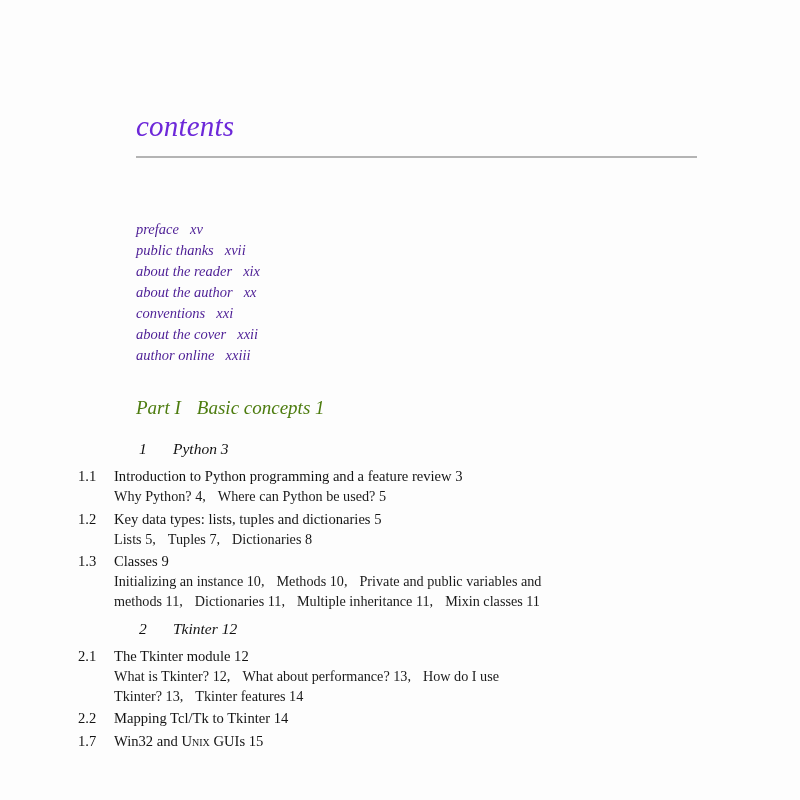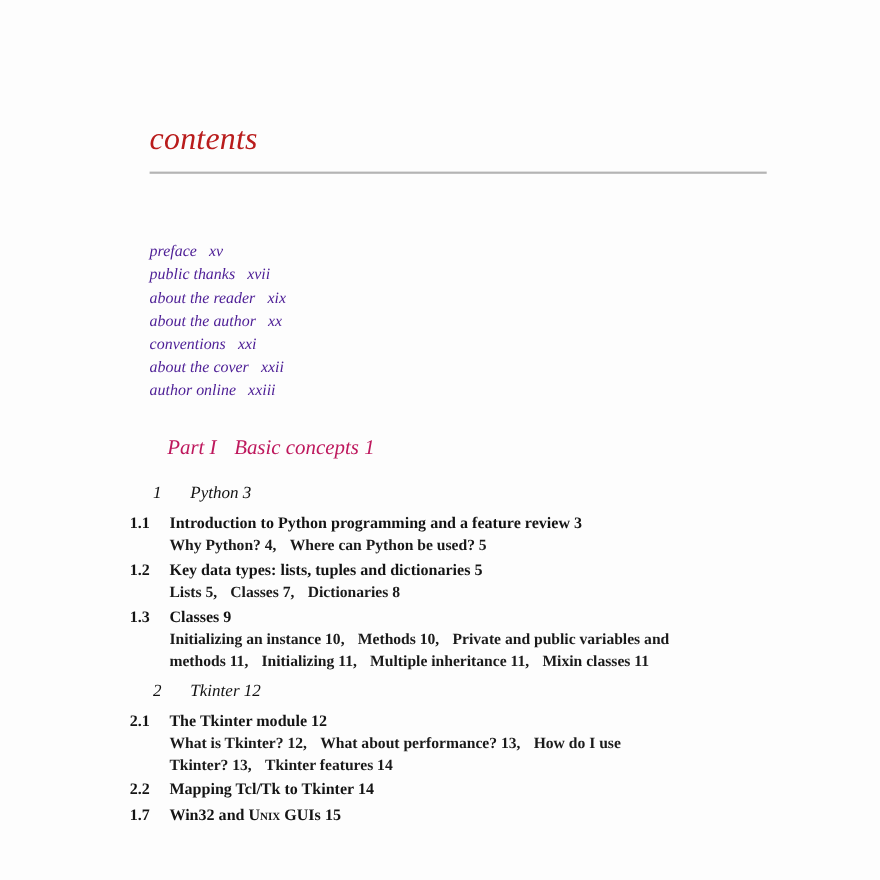--- a/index.html
+++ b/index.html
@@ -25,21 +25,21 @@
 
   
   .toc-title {
     position: absolute;
     left: 136px;
     top: 112px;
     font-size: 29px;
     font-style: italic;
     font-weight: 400;
     letter-spacing: 0.2px;
-    color: #b91c1c;
+    color: #6d28d9;
     line-height: 1;
   }
 
   .title-rule {
     position: absolute;
     left: 136px;
     top: 156px;
     width: 561px;
     height: 2px;
     background: #b4b4b4;
@@ -59,26 +59,26 @@
     color: #4c1d95;
     white-space: nowrap;
   }
   .fm-page {
     padding-left: 11px;
   }
 
   
   .part-heading {
     position: absolute;
-    left: 152px;
+    left: 136px;
     top: 396px;
     font-style: italic;
     font-size: 19px;
     line-height: 24px;
-    color: #be185d;
+    color: #4d7c0f;
     white-space: nowrap;
   }
   .part-label { }
   .part-title { padding-left: 16px; }
 
   
   .chapters {
     position: absolute;
     left: 0;
     top: 438px;
@@ -101,24 +101,23 @@
     margin-bottom: 6px;
   }
   .chapter-num {
     display: inline-block;
     width: 34px;
   }
   .chapter-title { }
 
   .section {
     position: relative;
-    padding-left: 118px;
+    padding-left: 78px;
     padding-right: 95px;
     margin-bottom: 2px;
-    font-weight: bold;
   }
 
   .section-line {
     font-size: 14.6px;
     line-height: 21px;
     color: #141414;
     white-space: nowrap;
   }
   .section-num {
     display: inline-block;
@@ -172,28 +171,28 @@
         <div class="chapter-heading"><span class="chapter-num">1</span><span class="chapter-title">Python 3</span></div>
         <div class="section">
           <div class="section-line"><span class="section-num">1.1</span><span class="section-title">Introduction to Python programming and a feature review 3</span></div>
           <div class="subsections">
             <div class="sub-line"><span class="sub-item">Why Python? 4,</span><span class="sub-item">Where can Python be used? 5</span></div>
           </div>
         </div>
         <div class="section">
           <div class="section-line"><span class="section-num">1.2</span><span class="section-title">Key data types: lists, tuples and dictionaries 5</span></div>
           <div class="subsections">
-            <div class="sub-line"><span class="sub-item">Lists 5,</span><span class="sub-item">Classes 7,</span><span class="sub-item">Dictionaries 8</span></div>
+            <div class="sub-line"><span class="sub-item">Lists 5,</span><span class="sub-item">Tuples 7,</span><span class="sub-item">Dictionaries 8</span></div>
           </div>
         </div>
         <div class="section">
           <div class="section-line"><span class="section-num">1.3</span><span class="section-title">Classes 9</span></div>
           <div class="subsections">
             <div class="sub-line"><span class="sub-item">Initializing an instance 10,</span><span class="sub-item">Methods 10,</span><span class="sub-item">Private and public variables and</span></div>
-            <div class="sub-line"><span class="sub-item">methods 11,</span><span class="sub-item">Initializing 11,</span><span class="sub-item">Multiple inheritance 11,</span><span class="sub-item">Mixin classes 11</span></div>
+            <div class="sub-line"><span class="sub-item">methods 11,</span><span class="sub-item">Dictionaries 11,</span><span class="sub-item">Multiple inheritance 11,</span><span class="sub-item">Mixin classes 11</span></div>
           </div>
         </div>
       </div>
       <div class="chapter">
         <div class="chapter-heading"><span class="chapter-num">2</span><span class="chapter-title">Tkinter 12</span></div>
         <div class="section">
           <div class="section-line"><span class="section-num">2.1</span><span class="section-title">The Tkinter module 12</span></div>
           <div class="subsections">
             <div class="sub-line"><span class="sub-item">What is Tkinter? 12,</span><span class="sub-item">What about performance? 13,</span><span class="sub-item">How do I use</span></div>
             <div class="sub-line"><span class="sub-item">Tkinter? 13,</span><span class="sub-item">Tkinter features 14</span></div>

